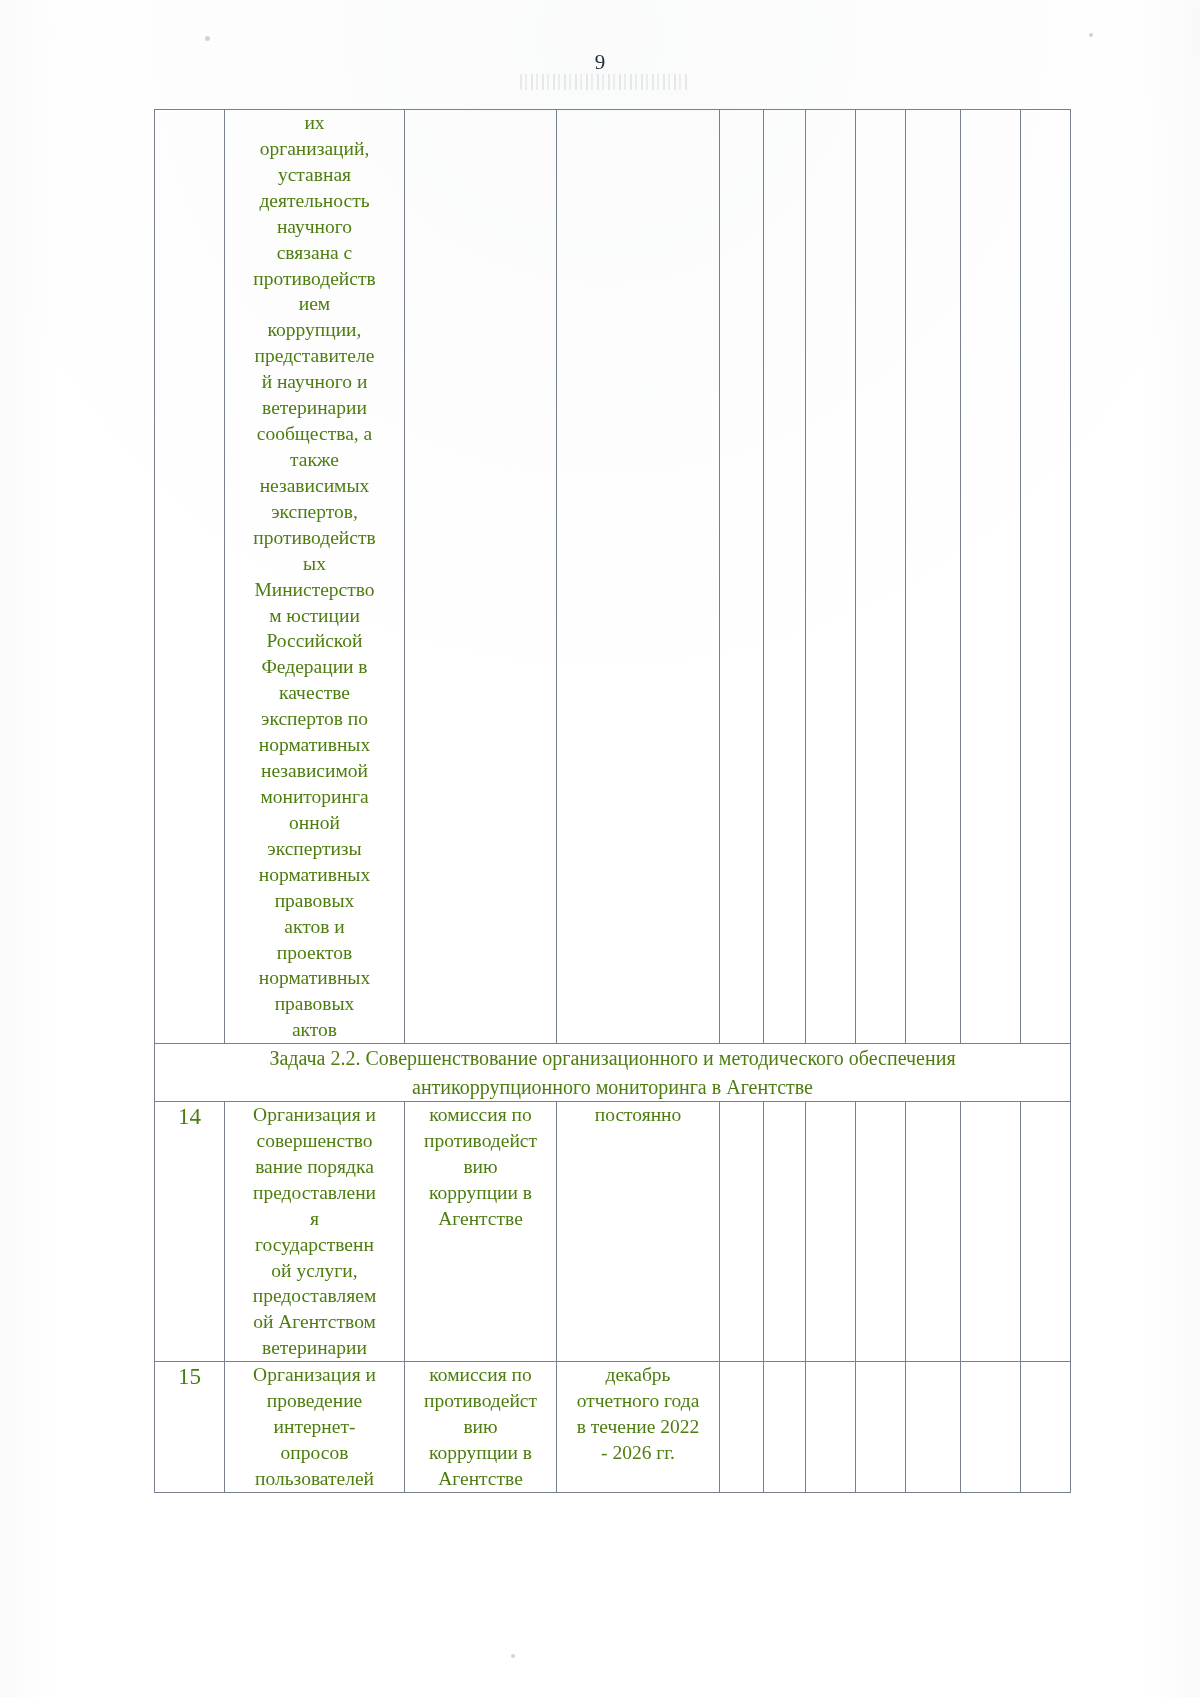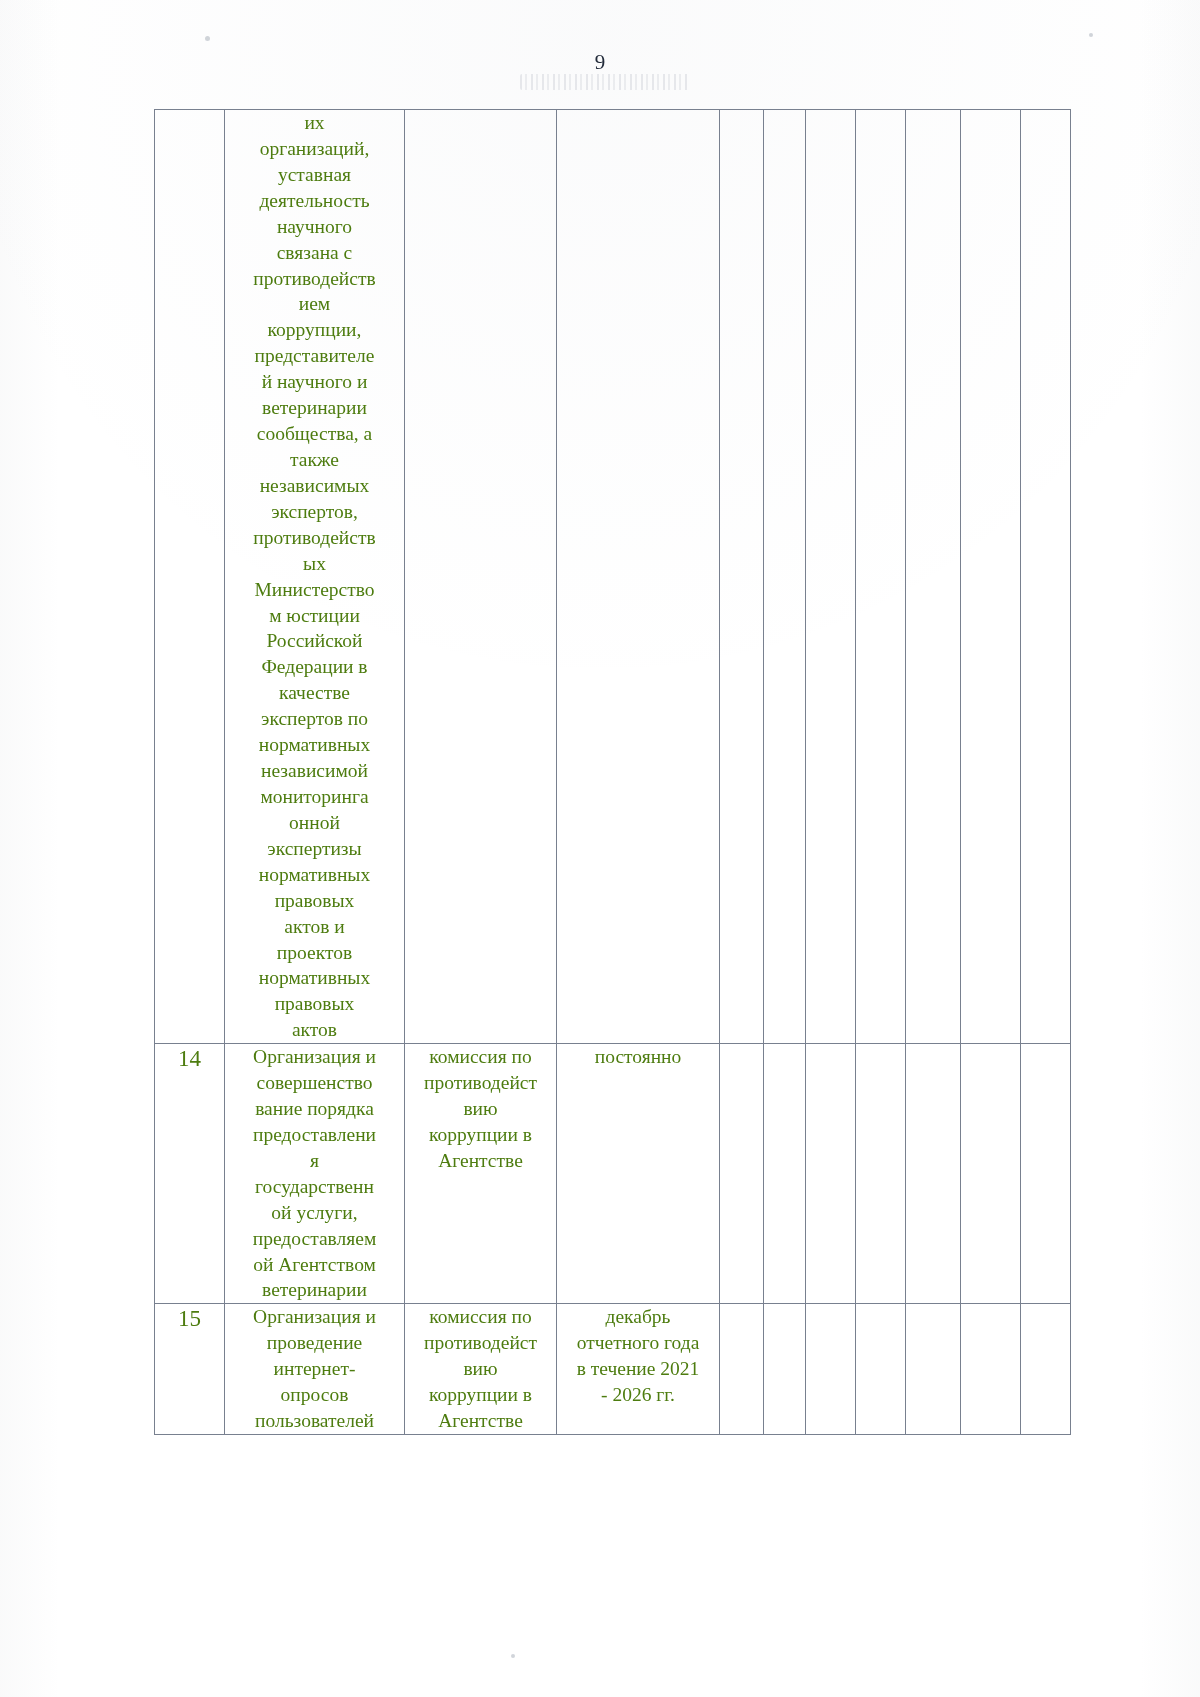--- a/index.html
+++ b/index.html
@@ -206,20 +206,28 @@
         </td>
         <td></td>
         <td></td>
         <td></td>
         <td></td>
         <td></td>
         <td></td>
         <td></td>
       </tr>
 
+      <tr class="task-row">
+        <td colspan="11">
+          <span class="stack">
+              <span>Задача 2.2. Совершенствование организационного и методического обеспечения</span>
+              <span>антикоррупционного мониторинга в Агентстве</span>
+            </span>
+        </td>
+      </tr>
 
       <tr>
         <td class="num-cell">14</td>
         <td class="cellpad">
           <span class="stack">
               <span>Организация и</span>
               <span>совершенство</span>
               <span>вание порядка</span>
               <span>предоставлени</span>
               <span>я</span>
@@ -270,21 +278,21 @@
               <span>противодейст</span>
               <span>вию</span>
               <span>коррупции в</span>
               <span>Агентстве</span>
             </span>
         </td>
         <td class="cellpad">
           <span class="stack">
               <span>декабрь</span>
               <span>отчетного года</span>
-              <span>в течение 2021</span>
+              <span>в течение 2022</span>
               <span>- 2026 гг.</span>
             </span>
         </td>
         <td></td>
         <td></td>
         <td></td>
         <td></td>
         <td></td>
         <td></td>
         <td></td>

